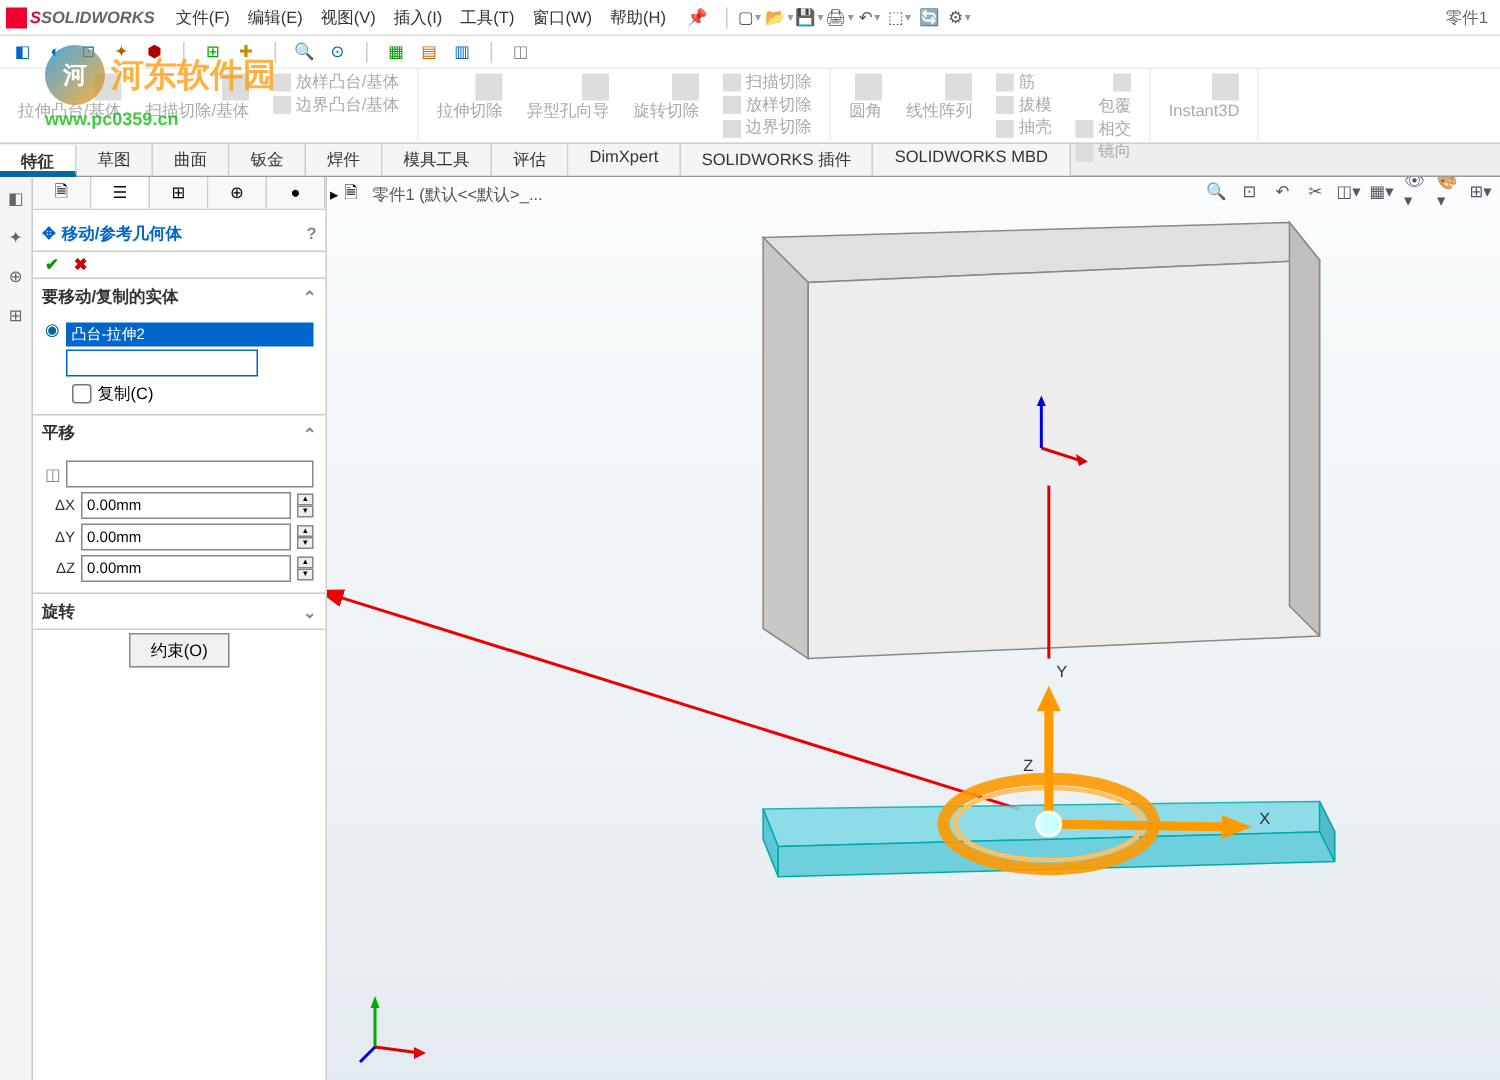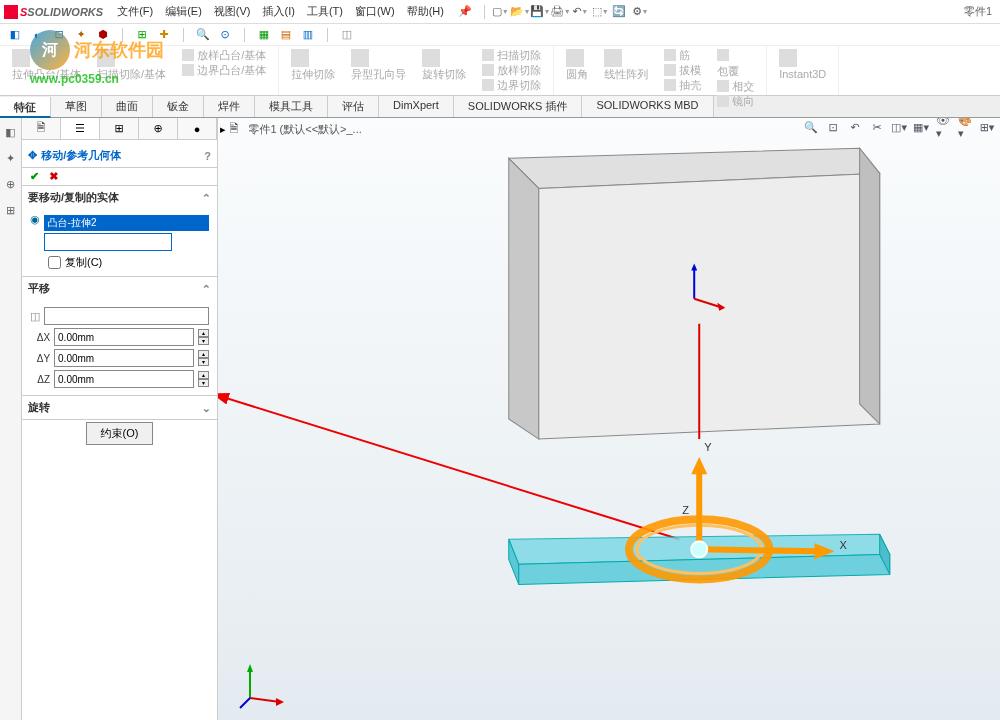--- a/index.html
+++ b/index.html
@@ -14,30 +14,30 @@
 .pin{color:#666;margin:0 8px}
 .qat{display:flex;align-items:center;gap:6px;margin-left:4px}
 .qat-icon{width:14px;height:14px;display:inline-flex;align-items:center;justify-content:center;color:#555;cursor:pointer}
 .dd{color:#999;font-size:8px;margin-left:1px}
 .doc-name{margin-left:auto;color:#666;padding-right:4px}
 .toolbar2{height:22px;background:#fff;display:flex;align-items:center;padding:0 8px;gap:8px;border-bottom:1px solid #eee}
 .tb2-icon{width:14px;height:14px;cursor:pointer;display:inline-flex;align-items:center;justify-content:center}
 .watermark{position:absolute;top:30px;left:30px;z-index:100;pointer-events:none;opacity:.75}
 .wm-top{display:flex;align-items:center;gap:4px}
 .wm-circle{width:40px;height:40px;border-radius:50%;background:linear-gradient(135deg,#0a8bd6,#f90);display:flex;align-items:center;justify-content:center;color:#fff;font-weight:bold;font-size:16px}
-.wm-text{color:#f90;font-size:18px;font-weight:bold}
+.wm-text{color:#f90;font-size:22px;font-weight:bold}
 .wm-url{color:#0b0;font-weight:bold;font-size:12px;margin-top:2px}
 .ribbon{height:50px;background:#fff;display:flex;border-bottom:1px solid #ccc}
 .rb-group{display:flex;flex-direction:column;align-items:center;padding:2px 8px;border-right:1px solid #eee}
-.rb-btn{display:flex;flex-direction:column;align-items:flex-start;color:#aaa;font-size:10px;padding:1px 4px;cursor:pointer;line-height:1.2}
+.rb-btn{display:flex;flex-direction:column;align-items:flex-end;color:#aaa;font-size:10px;padding:1px 4px;cursor:pointer;line-height:1.2}
 .rb-ico{width:18px;height:18px;display:inline-block;background:#ddd;margin-bottom:1px}
 .rb-row{display:flex;gap:8px}
 .tabs{height:22px;background:#eee;display:flex;border-bottom:1px solid #999}
 .tab{padding:3px 14px;background:#f5f5f5;border-right:1px solid #ccc;cursor:pointer;color:#333}
-.tab.active{background:#fff;border-bottom:2px solid #0369a1;position:relative;top:1px;font-weight:bold}
+.tab.active{background:#fff;border-bottom:4px solid #0369a1;position:relative;top:1px;font-weight:bold}
 .main{display:flex;height:calc(720px - 118px)}
 .sidebar{width:22px;background:#f5f5f5;border-right:1px solid #ccc;display:flex;flex-direction:column;align-items:center;gap:10px;padding-top:6px}
 .sb-icon{width:16px;height:16px;cursor:pointer;display:flex;align-items:center;justify-content:center;color:#666}
 .panel{width:196px;background:#fff;border-right:1px solid #ccc;display:flex;flex-direction:column}
 .panel-tabs{display:flex;height:22px;border-bottom:1px solid #ccc}
 .ptab{flex:1;display:flex;align-items:center;justify-content:center;border-right:1px solid #ccc;cursor:pointer;background:#f8f8f8}
 .ptab.active{background:#fff}
 .panel-body{padding:4px 0;overflow-y:auto}
 .feat-title{display:flex;align-items:center;gap:4px;padding:4px 6px;font-weight:bold;color:#0066cc}
 .feat-title .q{margin-left:auto;color:#888;cursor:pointer}

